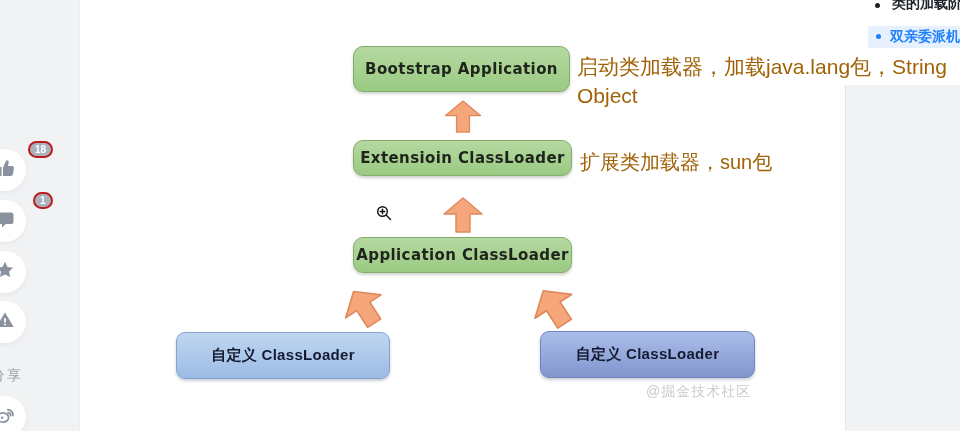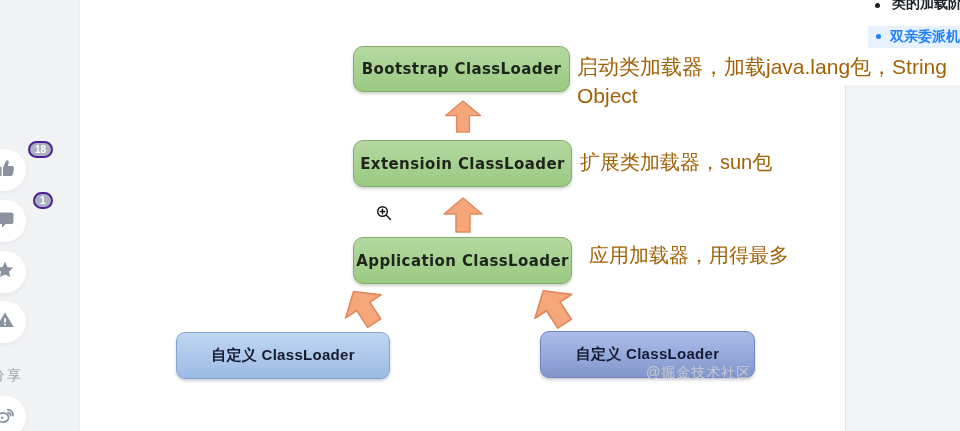--- a/index.html
+++ b/index.html
@@ -11,58 +11,58 @@
                 background:#f1f2f4; border-right:1px solid #eceef0; }
   .right-panel { position:absolute; left:845px; top:85px; width:115px; height:346px;
                  background:#f2f3f5; border-left:1px solid #e3e5e9; }
 
   
   .fab { position:absolute; left:-16px; width:42px; height:42px; border-radius:50%;
          background:#fff; box-shadow:0 2px 4px rgba(50,50,60,.06); cursor:pointer;
          display:flex; align-items:center; justify-content:center; color:#8a919f; }
   .fab svg { width:20px; height:20px; }
   .badge { position:absolute; background:#abb2bf; color:#fff; font-size:10px; font-weight:bold;
-           border:2px solid #4c1d95; border-radius:9px; padding:0 5px; height:17px;
+           border:2px solid #b91c1c; border-radius:9px; padding:0 5px; height:17px;
            line-height:13px; text-align:center; }
   .share-label { position:absolute; left:-9px; top:367px; font-size:14px; color:#9aa0ab;
                  letter-spacing:2px; white-space:nowrap; }
 
   
   .outline-row1 { position:absolute; left:892px; top:-5px; font-size:14px; font-weight:bold;
                   color:#1d2129; white-space:nowrap; }
   .outline-dot1 { position:absolute; left:875px; top:3px; width:5px; height:5px;
                   border-radius:50%; background:#1d2129; }
   .outline-hl   { position:absolute; left:868px; top:26px; width:92px; height:22px;
                   background:#e7f0fd; }
   .outline-row2 { position:absolute; left:890px; top:28px; font-size:14px; font-weight:bold;
                   color:#1e80ff; white-space:nowrap;text-align:right; }
   .outline-dot2 { position:absolute; left:876px; top:34px; width:5px; height:5px;
                   border-radius:50%; background:#1e80ff; }
 
   
-  .gbox { position:absolute; width:219px; height:47px; border-radius:10px;
+  .gbox { position:absolute; width:219px; height:36px; border-radius:10px;
           background:linear-gradient(180deg,#b5d9a1,#9aca82);
           border:1px solid #85ab6e; box-shadow:0 2px 3px rgba(60,80,50,.25);
           display:flex; align-items:center; justify-content:center;
           font-family:"DejaVu Sans",sans-serif; font-size:15px; font-weight:600;
           letter-spacing:.4px; color:#1f241c; }
   .bbox { position:absolute; width:215px; height:47px; border-radius:9px;
           display:flex; align-items:center; justify-content:center;
           font-family:Liberation Sans, sans-serif; font-size:15px; font-weight:600;
           letter-spacing:.3px; color:#141a30; box-shadow:0 2px 3px rgba(50,60,90,.25); }
   .bbox.light { background:linear-gradient(180deg,#bfd6f1,#9cbbe4); border:1px solid #86a3cf; }
   .bbox.dark  { background:linear-gradient(180deg,#abbdea,#8296ce); border:1px solid #7285bf; }
 
   .arrow { position:absolute; }
   .annot { position:absolute; color:#a16207; font-family:"Liberation Sans",sans-serif; }
   .annot-1 { left:577px; top:52px; width:382px; font-size:21px; line-height:29px; }
   .annot-2 { left:580px; top:142px; font-size:20px;margin-top:7px; }
   .annot-3 { left:589px; top:242px; font-size:20px; }
 
-  .watermark { position:absolute; left:646px; top:364px; font-size:14px;
+  .watermark { position:absolute; left:646px; top:383px; font-size:14px;
                color:#c9cbcd; letter-spacing:1px; }
   .zoom-cursor { position:absolute; left:376px; top:205px; }
 </style>
 </head>
 <body>
 
 <div id="stage">
 
   <div class="left-strip"></div>
   <div class="right-panel"></div>
@@ -115,21 +115,21 @@
       </svg>
     </span>
   </div>
 
   <div class="outline-dot1"></div>
   <div class="outline-row1">类的加载阶</div>
   <div class="outline-hl"></div>
   <div class="outline-dot2"></div>
   <div class="outline-row2">双亲委派机</div>
 
-  <div class="gbox" style="left:353px; top:46px; width:217px; height:46px;">Bootstrap ClassLoader</div>
+  <div class="gbox" style="left:353px; top:46px; width:217px; height:46px;">Bootstrap Application</div>
   <div class="gbox" style="left:353px; top:140px;">Extensioin ClassLoader</div>
   <div class="gbox" style="left:353px; top:237px;">Application ClassLoader</div>
 
   <div class="bbox light" style="left:176px; top:332px; width:214px;">自定义 ClassLoader</div>
   <div class="bbox dark" style="left:540px; top:331px;">自定义 ClassLoader</div>
 
   <div class="arrow" style="left:443px; top:100px;">
     <svg width="40" height="33" viewBox="0 0 40 36">
         <polygon points="20,1 39,17 27,17 27,35 13,35 13,17 1,17" fill="#f5a77b" stroke="#e0895c" stroke-width="1.5" stroke-linejoin="round"></polygon>
       </svg>
@@ -145,21 +145,20 @@
       </svg>
   </div>
   <div class="arrow" style="left:532px; top:286px; transform:rotate(-33deg);">
     <svg width="46" height="42" viewBox="0 0 40 36">
         <polygon points="20,1 39,17 27,17 27,35 13,35 13,17 1,17" fill="#f5a77b" stroke="#e0895c" stroke-width="1.5" stroke-linejoin="round"></polygon>
       </svg>
   </div>
 
   <div class="annot annot-1">启动类加载器，加载java.lang包，String Object</div>
   <div class="annot annot-2">扩展类加载器，sun包</div>
-  <div class="annot annot-3">应用加载器，用得最多</div>
 
   <div class="zoom-cursor">
     <svg width="16" height="16" viewBox="0 0 16 16" fill="none" stroke="#111" stroke-width="1.4" stroke-linecap="round">
       <circle cx="6.5" cy="6.5" r="4.8"></circle>
       <line x1="10.3" y1="10.3" x2="14.5" y2="14.5"></line>
       <line x1="4.3" y1="6.5" x2="8.7" y2="6.5"></line>
       <line x1="6.5" y1="4.3" x2="6.5" y2="8.7"></line>
     </svg>
   </div>
 

